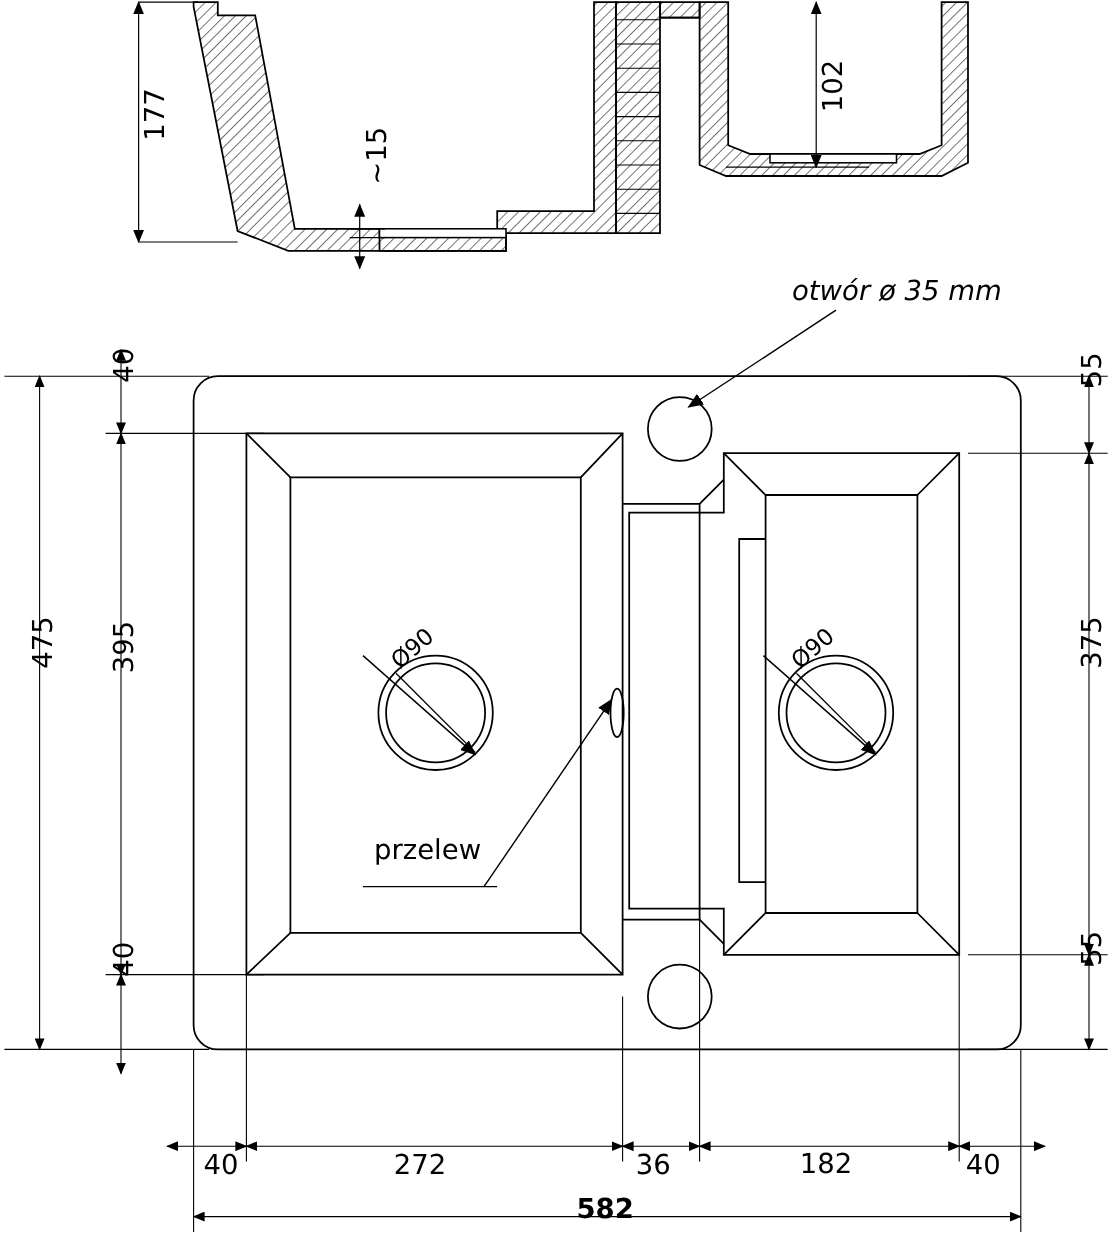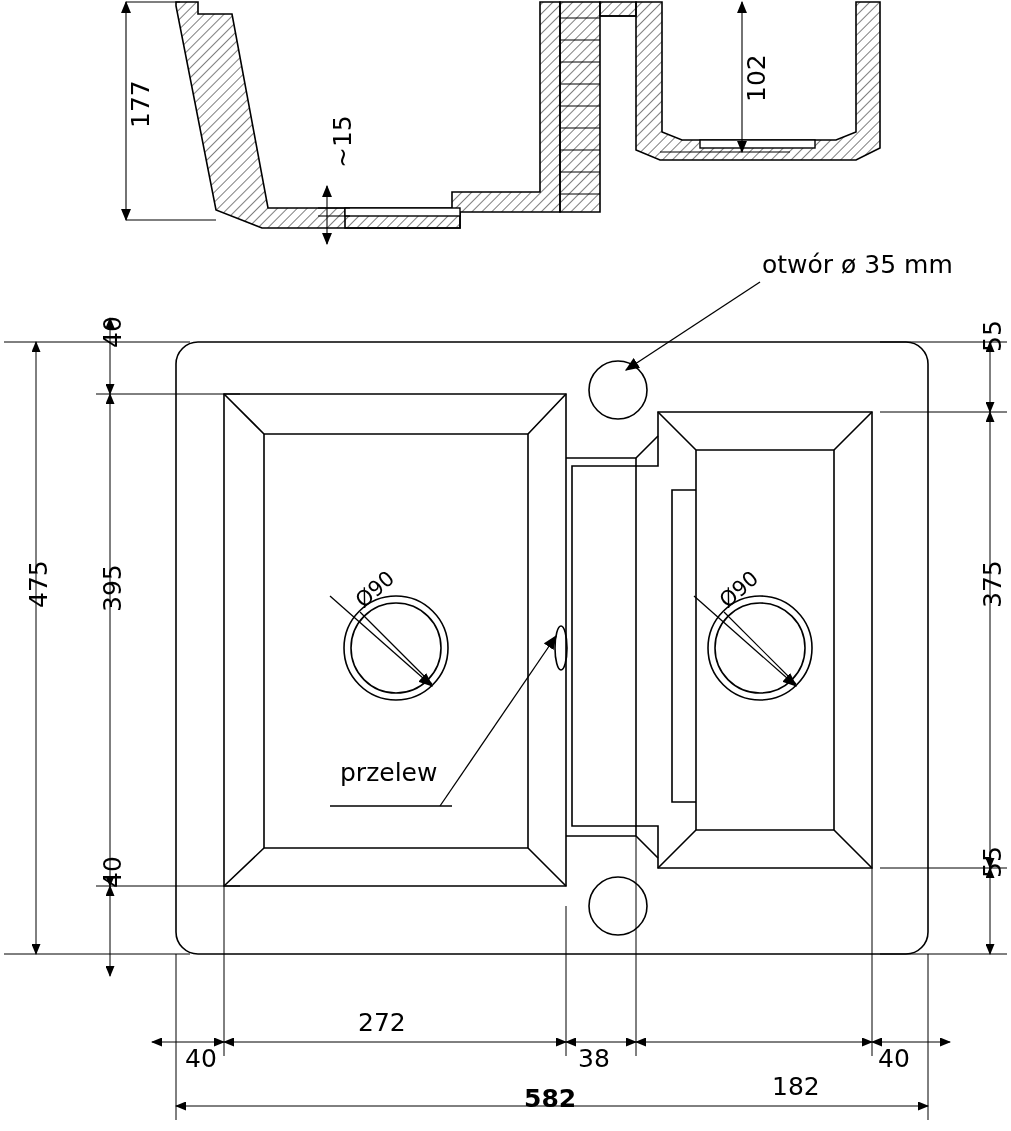--- a/index.html
+++ b/index.html
@@ -155,35 +155,35 @@
       <line x1="872" y1="1042" x2="950" y2="1042" marker-start="url(#arrStart)" marker-end="url(#arrEnd)"></line>
 
       <line x1="176" y1="1106" x2="928" y2="1106" marker-start="url(#arrStart)" marker-end="url(#arrEnd)"></line>
     </g>
   </svg>
 
   <div class="lbl rot90" style="left:128px; top:128px;">177</div>
   <div class="lbl rot90" style="left:330px; top:168px;">~15</div>
   <div class="lbl rot90" style="left:744px; top:102px;">102</div>
 
-  <div class="lbl" style="left:762px; top:252px;">otwór ø 35 mm</div>
+  <div class="lbl" style="left:720px; top:252px;font-style:italic;">otwór ø 35 mm</div>
   <div class="lbl" style="left:340px; top:760px;">przelew</div>
 
   <div class="lbl small" style="left:352px; top:596px; transform:rotate(-41deg); transform-origin:left top;">Ø90</div>
   <div class="lbl small" style="left:716px; top:596px; transform:rotate(-41deg); transform-origin:left top;">Ø90</div>
 
   <div class="lbl rot90" style="left:26px; top:608px;">475</div>
   <div class="lbl rot90" style="left:100px; top:612px;">395</div>
   <div class="lbl rot90" style="left:100px; top:348px;">40</div>
   <div class="lbl rot90" style="left:100px; top:888px;">40</div>
 
   <div class="lbl rot90" style="left:980px; top:352px;">55</div>
   <div class="lbl rot90" style="left:980px; top:608px;">375</div>
   <div class="lbl rot90" style="left:980px; top:878px;">55</div>
 
   <div class="lbl" style="left:185px; top:1046px;">40</div>
-  <div class="lbl" style="left:358px; top:1010px;">272</div>
-  <div class="lbl" style="left:578px; top:1046px;">38</div>
-  <div class="lbl" style="left:727px; top:1074px;margin-left:45px;">182</div>
+  <div class="lbl" style="left:358px; top:1046px;">272</div>
+  <div class="lbl" style="left:578px; top:1046px;">36</div>
+  <div class="lbl" style="left:727px; top:1045px;">182</div>
   <div class="lbl" style="left:878px; top:1046px;">40</div>
   <div class="lbl" style="left:524px; top:1086px;font-weight:bold;">582</div>
 
 </div>
 
 </body></html>

